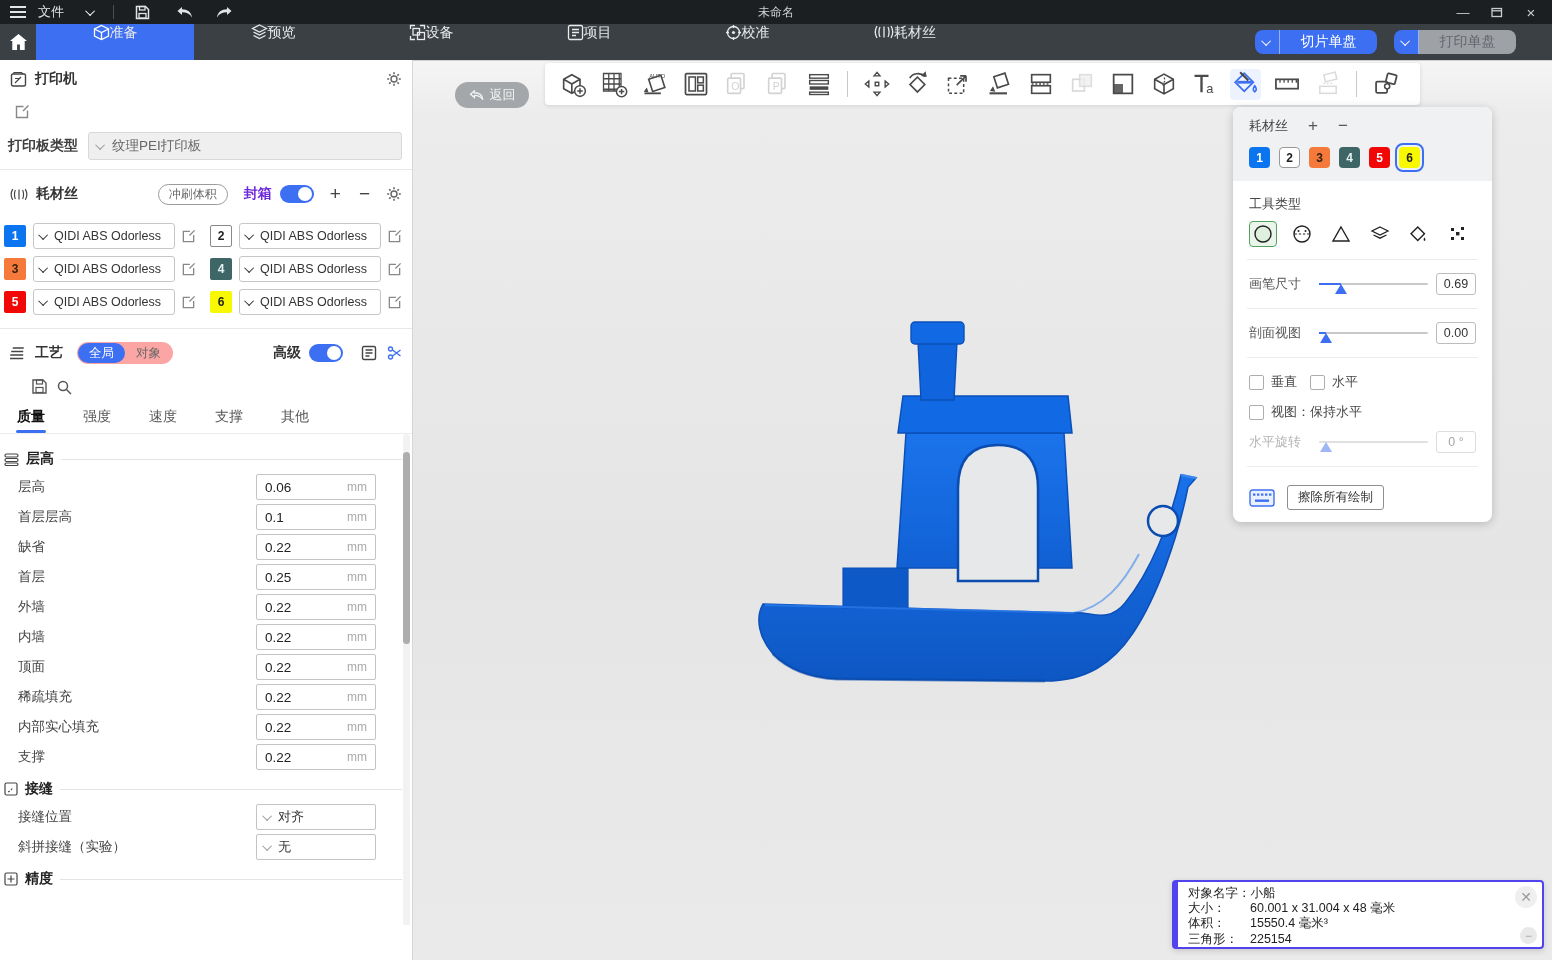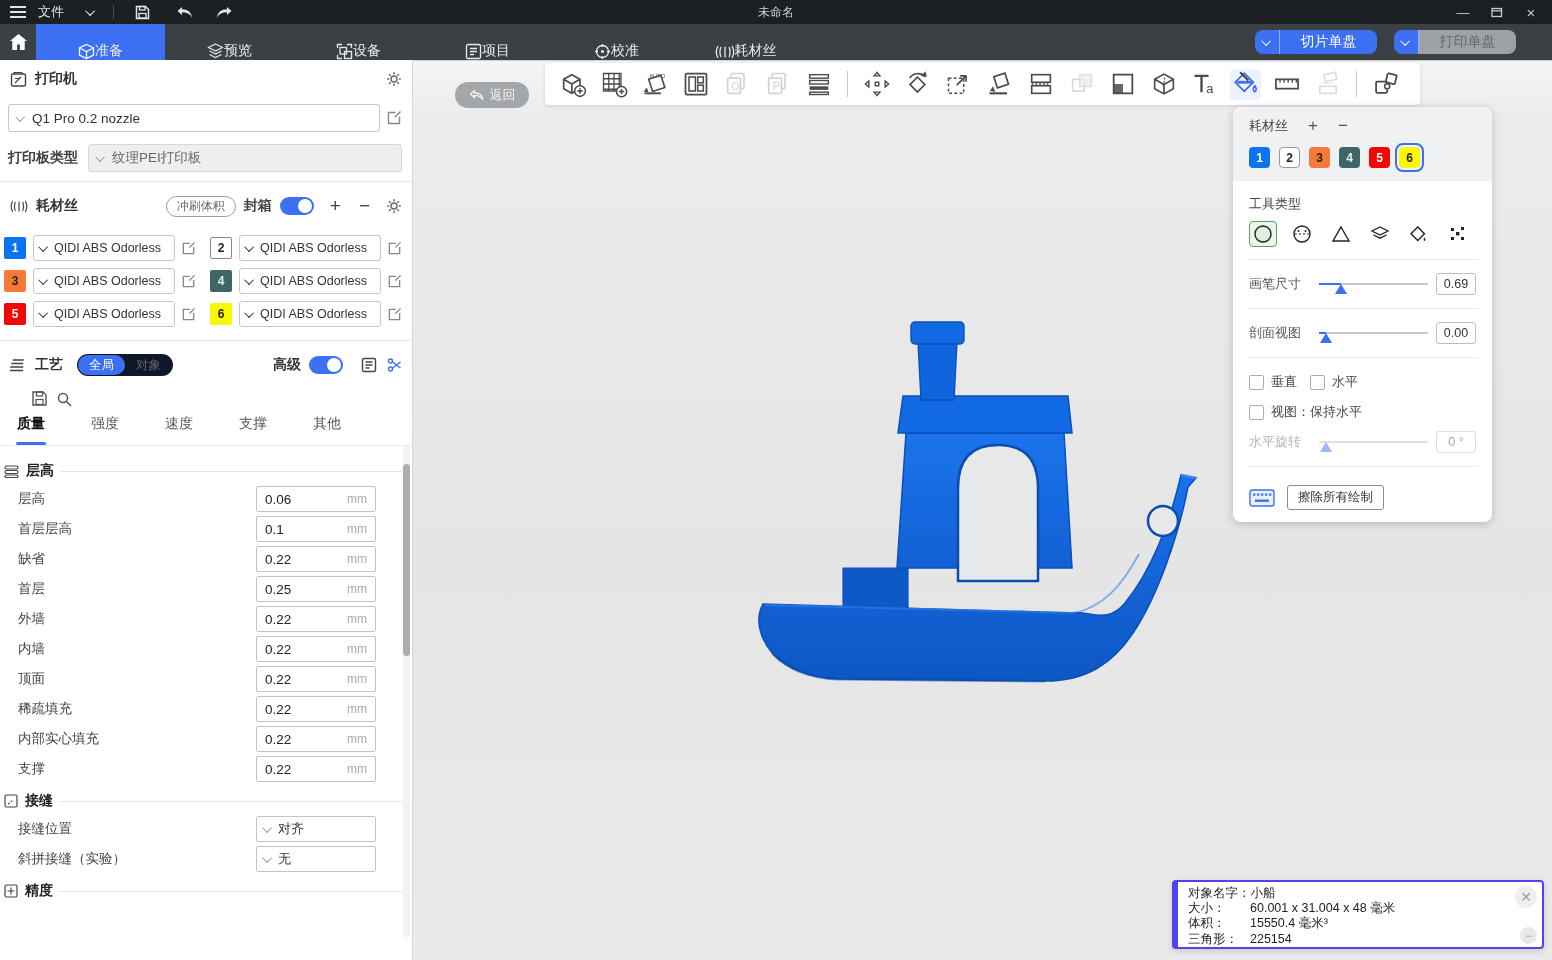--- a/index.html
+++ b/index.html
@@ -10,21 +10,21 @@
 .titlebar{position:absolute;left:0;top:0;width:1552px;height:24px;background:#1C1F22;display:flex;align-items:center;color:#E2E4E6}
 .tb-left{display:flex;align-items:center;gap:10px;padding-left:8px}
 .tb-ico{width:20px;height:18px;display:flex;align-items:center;justify-content:center;cursor:pointer}
 .tb-divider{width:1px;height:14px;background:#4A4E52;margin:0 8px}
 .tb-title{position:absolute;left:0;right:0;text-align:center;font-size:12px;color:#CFD2D5;pointer-events:none}
 .win-btns{position:absolute;right:4px;top:0;height:24px;display:flex;align-items:center}
 .win-btn{width:34px;height:24px;display:flex;align-items:center;justify-content:center;color:#C9CCCF;font-size:13px;cursor:pointer}
 
 .tabbar{position:absolute;left:0;top:24px;width:1552px;height:36px;background:#3B4045;display:flex;align-items:stretch}
 .home-btn{width:36px;display:flex;align-items:center;justify-content:center;cursor:pointer}
-.maintab{width:129px;display:flex;align-items:flex-end;justify-content:center;color:#E8EAEC;font-size:14px;cursor:pointer}
+.maintab{width:158px;display:flex;align-items:flex-start;justify-content:center;color:#E8EAEC;font-size:14px;cursor:pointer}
 .maintab.active{background:#3D6FF2}
 .action-btns{position:absolute;right:36px;top:30px;display:flex;gap:17px}
 .split-btn{display:flex;height:24px;border-radius:8px;overflow:hidden;cursor:pointer}
 .split-chev{width:25px;background:#3D6FF2;display:flex;align-items:center;justify-content:center;border-right:1px solid rgba(255,255,255,.45)}
 .split-main{width:97px;display:flex;align-items:center;justify-content:center;font-size:14px}
 .split-main.blue{background:#3D6FF2;color:#fff}
 .split-main.gray{background:#9EA2A7;color:#63676B}
 .chev{display:inline-block;width:7px;height:7px;border-left:1.6px solid currentColor;border-bottom:1.6px solid currentColor;transform:rotate(-45deg) translateY(-2px)}
 .chev.white{color:#fff}
 
@@ -38,24 +38,24 @@
 .hr{height:1px;background:#E8E8E8;margin:9px 0}
 .pill{border:1px solid #9B9B9B;border-radius:11px;height:21px;padding:0 10px;display:flex;align-items:center;font-size:12px;color:#666;cursor:pointer}
 .toggle{width:34px;height:18px;border-radius:9px;background:#3D6FF2;position:relative;cursor:pointer}
 .toggle::after{content:"";position:absolute;right:2px;top:2px;width:14px;height:14px;border-radius:50%;background:#fff}
 .fil-grid{padding:4px 2px 2px 2px}
 .fil-row{display:flex;align-items:center;margin-bottom:7px}
 .fil-chip{width:22px;height:22px;border-radius:2px;display:flex;align-items:center;justify-content:center;font-size:12px;font-weight:bold;margin-left:2px;cursor:pointer}
 .fil-chip.bordered{border:1px solid #888}
 .fil-sel{width:142px;height:26px;margin-left:7px;display:flex;align-items:center;gap:6px;border:1px solid #C6C6C6;border-radius:3px;padding:0 7px;font-size:12.5px;cursor:pointer}
 .editico{margin-left:6px;cursor:pointer;display:flex}
-.seg-pill{display:flex;background:#0f172a;border-radius:12px;height:22px;align-items:center;padding:1px;font-size:12.5px}
+.seg-pill{display:flex;background:#fca5a5;border-radius:12px;height:22px;align-items:center;padding:1px;font-size:12.5px}
 .seg{padding:0 11px;height:20px;display:flex;align-items:center;border-radius:10px;color:#666;cursor:pointer}
 .seg.on{background:#3D6FF2;color:#fff}
-.qtabs{display:flex;gap:16px;padding:0 2px;height:30px;}
+.qtabs{display:flex;gap:8px;padding:0 2px;height:30px;align-items:flex-end}
 .qtab{width:58px;text-align:center;font-size:14px;color:#555;padding-bottom:7px;cursor:pointer;position:relative}
 .qtab.on{color:#111;font-weight:bold}
 .qtab.on::after{content:"";position:absolute;left:14px;right:14px;bottom:0;height:3px;background:#3D6FF2;border-radius:2px}
 .params{position:relative;height:492px;overflow:hidden;border-top:1px solid #EDEDED;padding-top:8px}
 .grp-hd{display:flex;align-items:center;gap:7px;padding:0 10px 0 4px;height:26px;margin-top:4px}
 .grp-hd .ttl{font-size:14px;font-weight:bold;color:#222;white-space:nowrap}
 .grp-hd .line{flex:1;height:1px;background:#E3E3E3}
 .prow{display:flex;align-items:center;height:30px;padding-left:18px;margin-bottom:0px}
 .plabel{font-size:13.5px;color:#444;flex:1}
 .pinput{width:120px;height:26px;border:1px solid #C4C4C4;border-radius:2px;display:flex;align-items:center;padding:0 8px;margin-right:36px;background:#fff;cursor:text}
@@ -233,24 +233,20 @@
     <span class="ttl">打印机</span>
     <span class="flexsp"></span>
     <svg width="16" height="16" viewBox="0 0 16 16" style="cursor:pointer">
         <circle cx="8" cy="8" r="3" fill="none" stroke="#666" stroke-width="1.4"></circle>
         <g stroke="#666" stroke-width="1.6">
           <path d="M8 1.2v2M8 12.8v2M1.2 8h2M12.8 8h2M3.2 3.2l1.4 1.4M11.4 11.4l1.4 1.4M12.8 3.2l-1.4 1.4M4.6 11.4l-1.4 1.4"></path>
         </g>
       </svg>
   </div>
   <div style="padding:10px 10px 0 8px;display:flex;align-items:center">
-    <div class="selectbox" style="flex:1">
-      <span class="chev"></span>
-      <span style="font-size:13.5px">Q1 Pro 0.2 nozzle</span>
-    </div>
     <span class="editico">
       <svg width="16" height="16" viewBox="0 0 16 16">
           <path d="M13.5 6.5v7h-11v-11h7" fill="none" stroke="#888" stroke-width="1.4"></path>
           <path d="M9 7l5.5-5.5" stroke="#888" stroke-width="1.4"></path>
         </svg>
     </span>
   </div>
   <div style="padding:12px 10px 0 8px;display:flex;align-items:center;gap:10px">
     <span style="font-size:14px;font-weight:bold;color:#404040">打印板类型</span>
     <div class="selectbox gray" style="flex:1">
@@ -260,21 +256,21 @@
   </div>
   <div class="hr"></div>
 
   <div class="sect-hd">
     <svg width="18" height="15" viewBox="0 0 20 16">
         <path d="M3 2c-2 3.5-2 8.5 0 12 M6 3c-1.4 2.6-1.4 7.4 0 10 M17 2c2 3.5 2 8.5 0 12 M14 3c1.4 2.6 1.4 7.4 0 10 M10 2.5v11" fill="none" stroke="#444" stroke-width="1.3"></path>
       </svg>
     <span class="ttl">耗材丝</span>
     <span class="flexsp"></span>
     <span class="pill">冲刷体积</span>
-    <span style="font-size:14px;font-weight:bold;color:#404040;">封箱</span>
+    <span style="font-size:14px;font-weight:bold;color:#6d28d9;margin-left:8px">封箱</span>
     <span class="toggle"></span>
     <span style="font-size:19px;color:#444;margin-left:8px;cursor:pointer">+</span>
     <span style="font-size:19px;color:#444;margin-left:10px;cursor:pointer">−</span>
     <svg width="16" height="16" viewBox="0 0 16 16" style="cursor:pointer;margin-left:8px">
         <circle cx="8" cy="8" r="3" fill="none" stroke="#666" stroke-width="1.4"></circle>
         <g stroke="#666" stroke-width="1.6">
           <path d="M8 1.2v2M8 12.8v2M1.2 8h2M12.8 8h2M3.2 3.2l1.4 1.4M11.4 11.4l1.4 1.4M12.8 3.2l-1.4 1.4M4.6 11.4l-1.4 1.4"></path>
         </g>
       </svg>
   </div>

